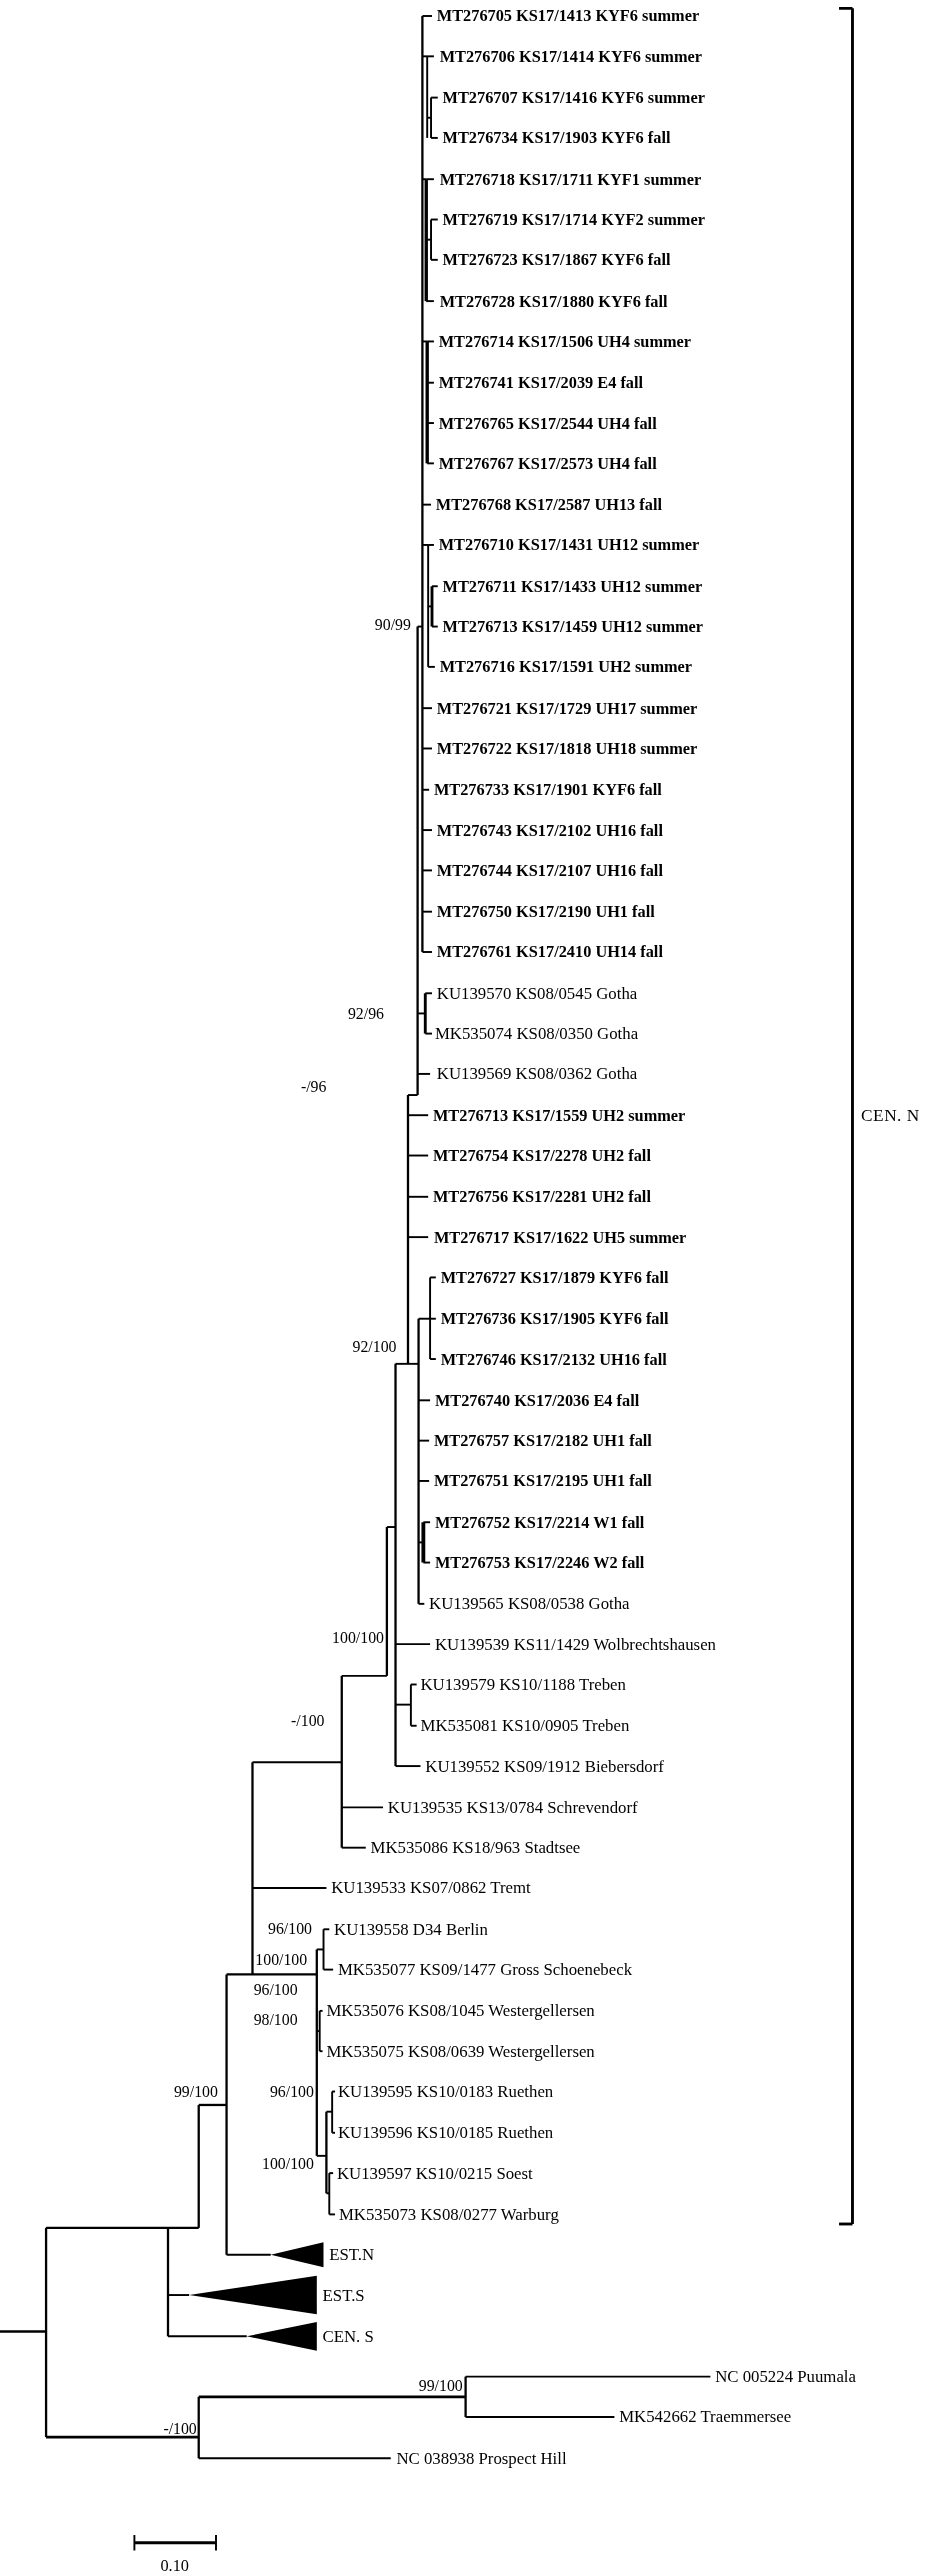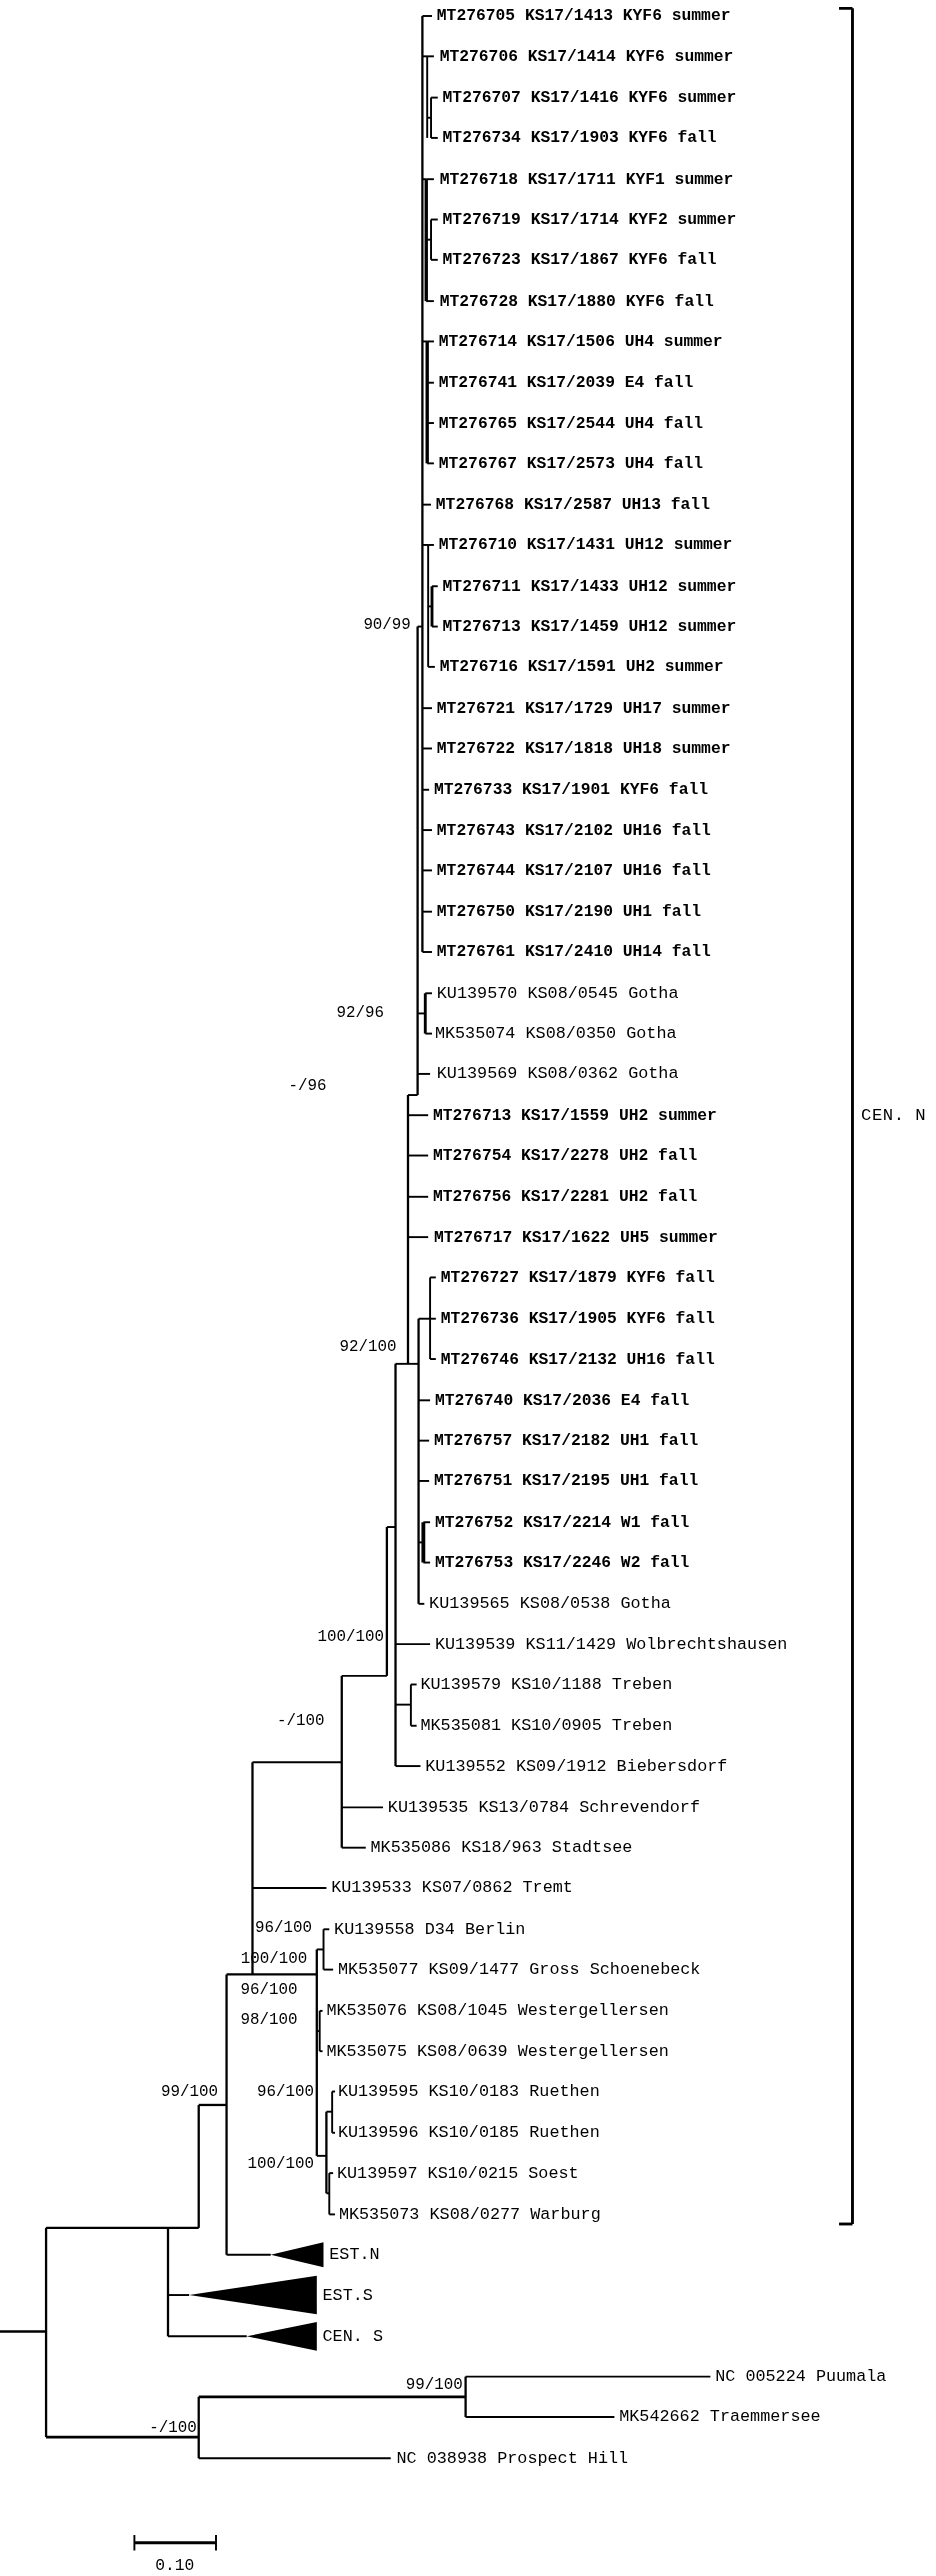--- a/index.html
+++ b/index.html
@@ -1,17 +1,17 @@
 <!DOCTYPE html>
 <html><head>
 <meta charset="utf-8">
 <style>
   html,body{margin:0;padding:0;background:#ffffff;}
   #figure{position:relative;width:936px;height:2576px;background:#ffffff;overflow:hidden;
-          font-family:Liberation Mono, monospace;border-radius:11px;}
+          font-family:Liberation Serif, serif;border-radius:11px;}
   svg text{fill:#000;}
   .leaf{font-size:17.5px;}
   .leaf.b{font-weight:bold;font-size:17px;}
   .support{font-size:16.5px;}
   .tri-label{font-size:17.5px;}
   .clade-label{font-size:18px;letter-spacing:.5px;}
   .scale-label{font-size:17px;}
 </style>
 </head>
 <body>

